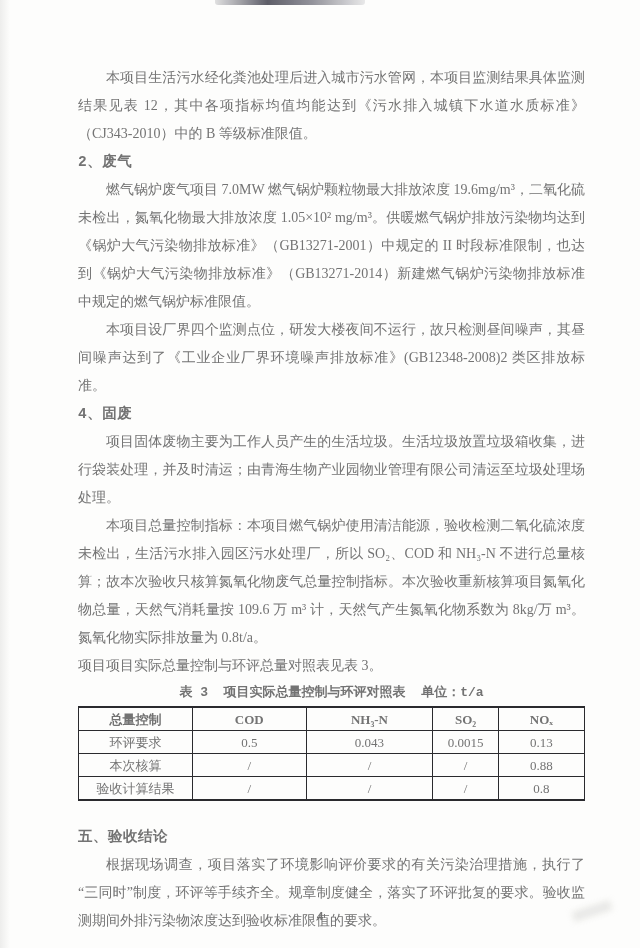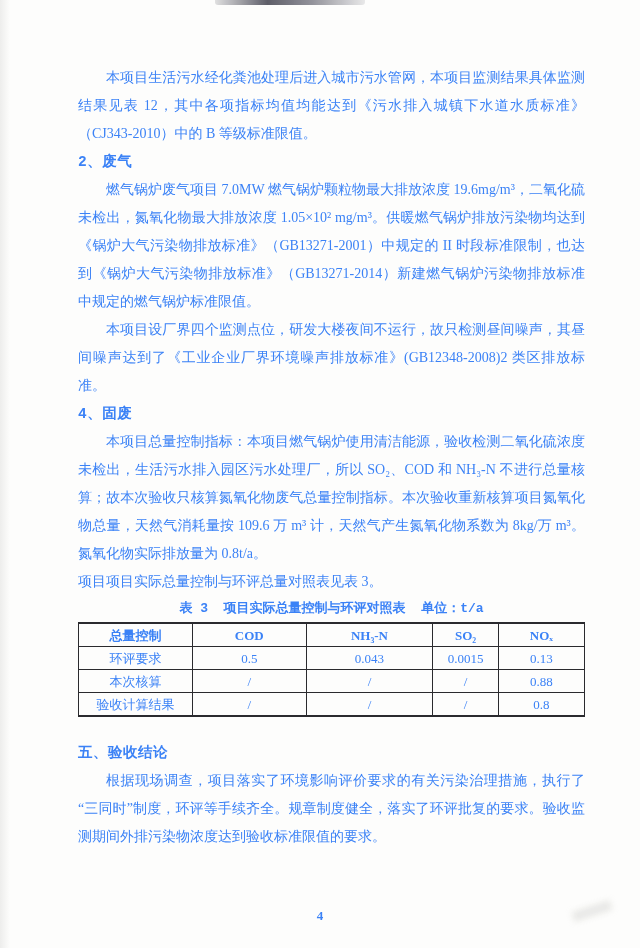--- a/index.html
+++ b/index.html
@@ -8,21 +8,21 @@
     background: #e8e8e6;
   }
   .scan-page {
     position: relative;
     width: 640px;
     height: 948px;
     margin: 0 auto;
     background: #fdfdfc;
     overflow: hidden;
     font-family: "Liberation Serif", "DejaVu Serif", serif;
-    color: #3b82f6;
+    color: #737373;
   }
   
   .edge-tint-left {
     position: absolute;
     left: 0; top: 0; bottom: 0;
     width: 10px;
     background: linear-gradient(to right, rgba(190,190,188,0.25), rgba(190,190,188,0));
     pointer-events: none;
   }
   .scan-smudge-top {
@@ -127,20 +127,21 @@
 
     <h3 class="heading">2、废气</h3>
 
     <p class="para indent">燃气锅炉废气项目 7.0MW 燃气锅炉颗粒物最大排放浓度 19.6mg/m³，二氧化硫未检出，氮氧化物最大排放浓度 1.05×10² mg/m³。供暖燃气锅炉排放污染物均达到《锅炉大气污染物排放标准》（GB13271-2001）中规定的 II 时段标准限制，也达到《锅炉大气污染物排放标准》（GB13271-2014）新建燃气锅炉污染物排放标准中规定的燃气锅炉标准限值。</p>
 
 
     <p class="para indent">本项目设厂界四个监测点位，研发大楼夜间不运行，故只检测昼间噪声，其昼间噪声达到了《工业企业厂界环境噪声排放标准》(GB12348-2008)2 类区排放标准。</p>
 
     <h3 class="heading">4、固废</h3>
 
+    <p class="para indent">项目固体废物主要为工作人员产生的生活垃圾。生活垃圾放置垃圾箱收集，进行袋装处理，并及时清运；由青海生物产业园物业管理有限公司清运至垃圾处理场处理。</p>
 
 
     <p class="para indent">本项目总量控制指标：本项目燃气锅炉使用清洁能源，验收检测二氧化硫浓度未检出，生活污水排入园区污水处理厂，所以 SO₂、COD 和 NH₃-N 不进行总量核算；故本次验收只核算氮氧化物废气总量控制指标。本次验收重新核算项目氮氧化物总量，天然气消耗量按 109.6 万 m³ 计，天然气产生氮氧化物系数为 8kg/万 m³。氮氧化物实际排放量为 0.8t/a。</p>
 
     <p class="para">项目项目实际总量控制与环评总量对照表见表 3。</p>
 
     <div class="table-block">
       <p class="table-caption">
         <span>表 3</span><span class="caption-gap"></span><span>项目实际总量控制与环评对照表</span><span class="caption-gap"></span><span>单位：t/a</span>
       </p>

